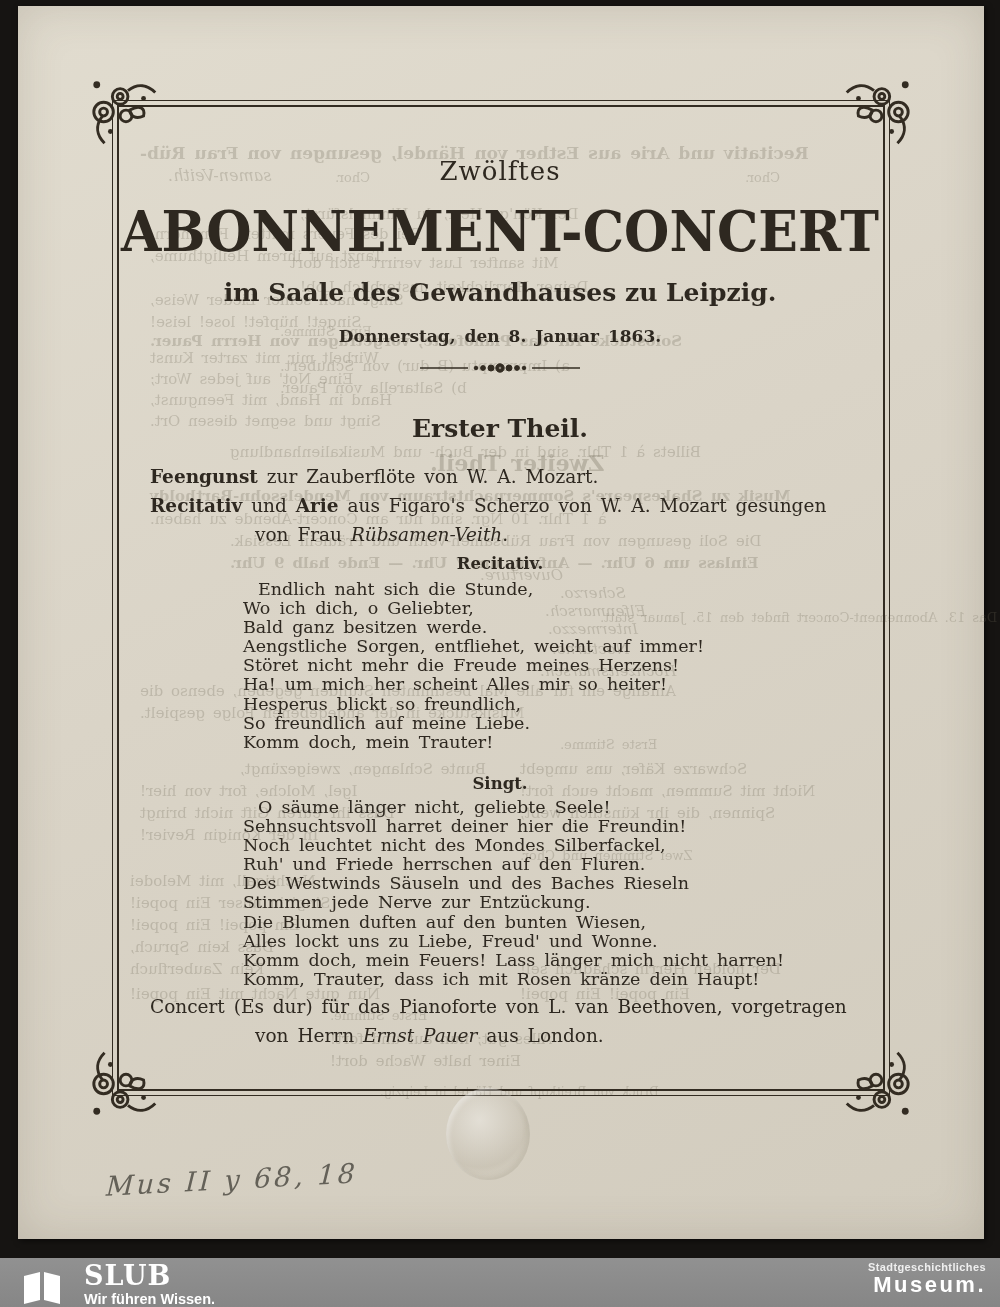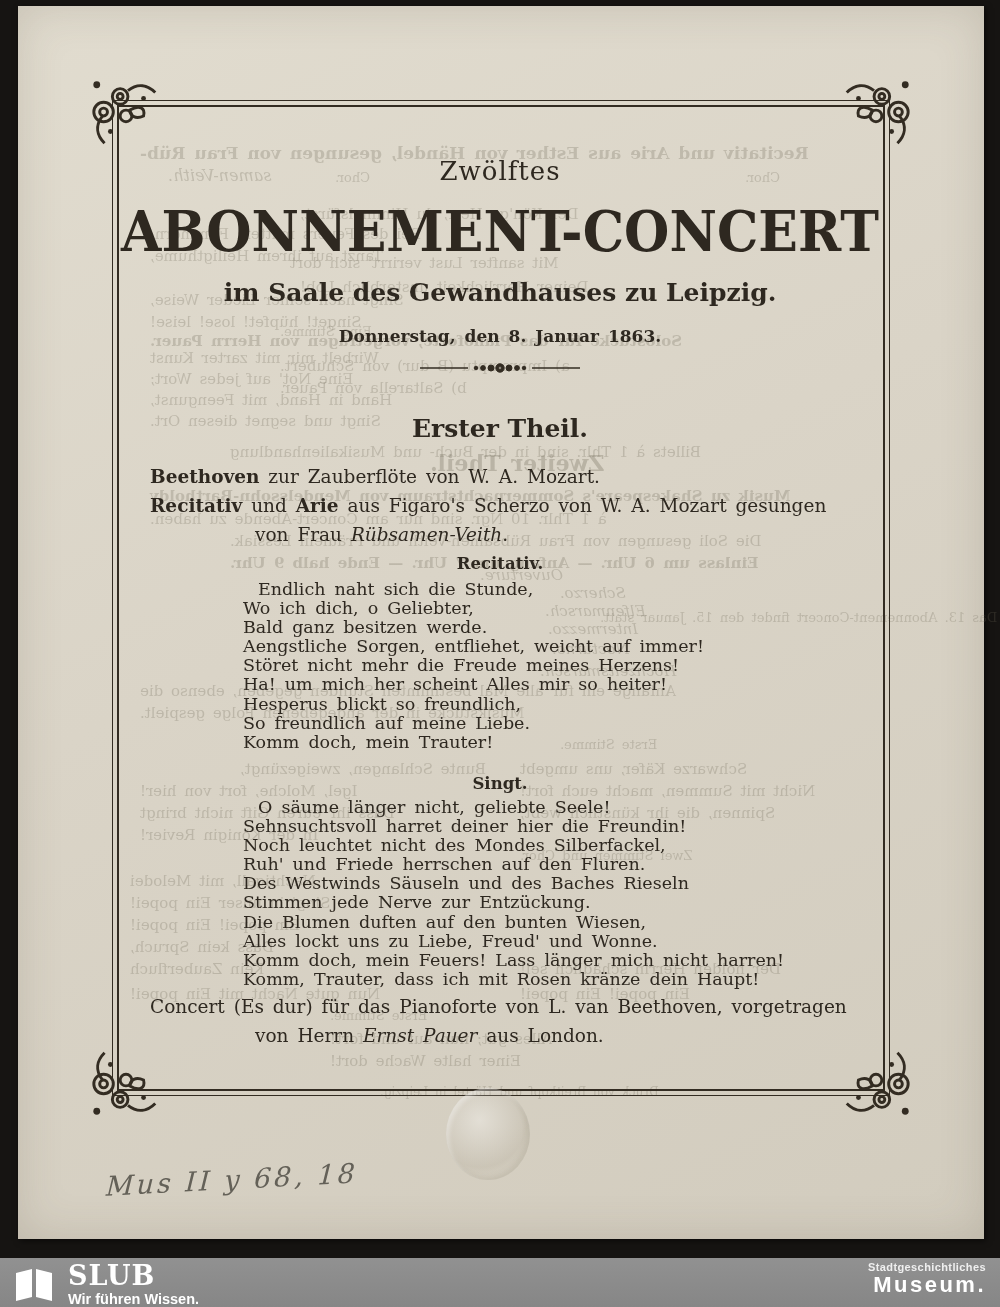--- a/index.html
+++ b/index.html
@@ -60,21 +60,21 @@
 
   
   .shelfmark{position:absolute;left:88px;top:1158px;font-style:italic;font-size:27px;
              color:#55524a;letter-spacing:3px;transform:rotate(-3deg) skewX(-6deg);
              opacity:.88;white-space:nowrap;}
 
   
   .footer{position:absolute;left:0;bottom:0;width:1000px;height:49px;
           background:linear-gradient(180deg,#919191,#868686);
           font-family:"Liberation Sans","DejaVu Sans",sans-serif;color:#fff;}
-  .slub{position:absolute;left:14px;top:5px;display:flex;align-items:center;}
+  .slub{position:absolute;left:22px;top:5px;display:flex;align-items:flex-end;gap:8px;}
   .slub-book{width:40px;height:38px;margin-right:14px;}
   .slub-text .slub-name{font-family:"DejaVu Serif",serif;font-weight:bold;font-size:27px;
                         line-height:26px;letter-spacing:1px;}
   .slub-text .slub-slogan{font-weight:bold;font-size:14.5px;margin-top:2px;}
   .museum{position:absolute;right:14px;top:4px;text-align:right;line-height:1;}
   .museum-line1{font-size:11px;font-weight:bold;color:#efefef;letter-spacing:.4px;}
   .museum-line2{font-size:22px;font-weight:bold;letter-spacing:2.5px;margin-top:1px;margin-left:48px;}
   .museum-line3{font-size:10px;color:#e6e6e6;margin-top:13px;margin-right:44px;}
 </style>
 </head>
@@ -222,21 +222,21 @@
           <circle cx="97" cy="7" r="2.4"></circle>
           <circle cx="104" cy="7" r="1.8"></circle>
         <line x1="112" y1="7" x2="160" y2="7" stroke-width="1.6"></line>
       </g>
     </svg>
   </div>
 
   <div class="center-band part-heading">Erster Theil.</div>
 
   <div class="program-block pb-items">
-    <div><span style="font-weight: bold;">Beethoven</span><span> zur Zauberflöte von W. A. Mozart.</span></div>
+    <div><span style="font-weight: bold;">Feengunst</span><span> zur Zauberflöte von W. A. Mozart.</span></div>
     <div><span style="font-weight: bold;">Recitativ</span><span> und </span><span style="font-weight: bold;">Arie</span><span> aus Figaro's Scherzo von W. A. Mozart gesungen</span></div>
     <div class="cont-line"><span>von Frau </span><span style="font-style: italic;">Rübsamen-Veith</span><span>.</span></div>
   </div>
 
   <div class="center-band sec-heading sec-recitativ">Recitativ.</div>
   <div class="verse verse-recitativ">
       <div class="verse-line">Endlich naht sich die Stunde,</div>
       <div class="verse-line">Wo ich dich, o Geliebter,</div>
       <div class="verse-line">Bald ganz besitzen werde.</div>
       <div class="verse-line">Aengstliche Sorgen, entfliehet, weicht auf immer!</div>

